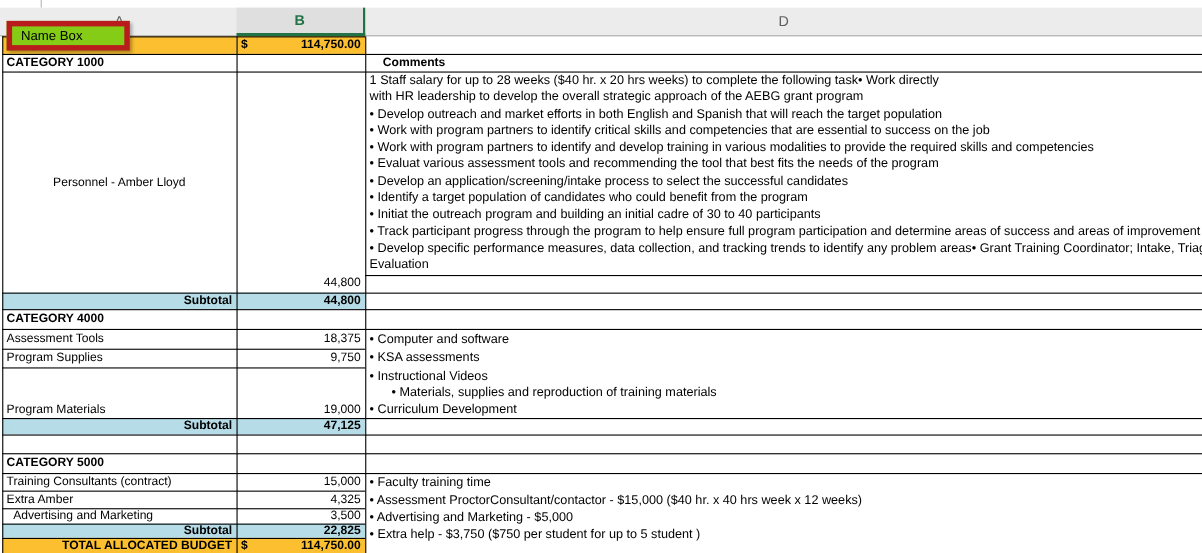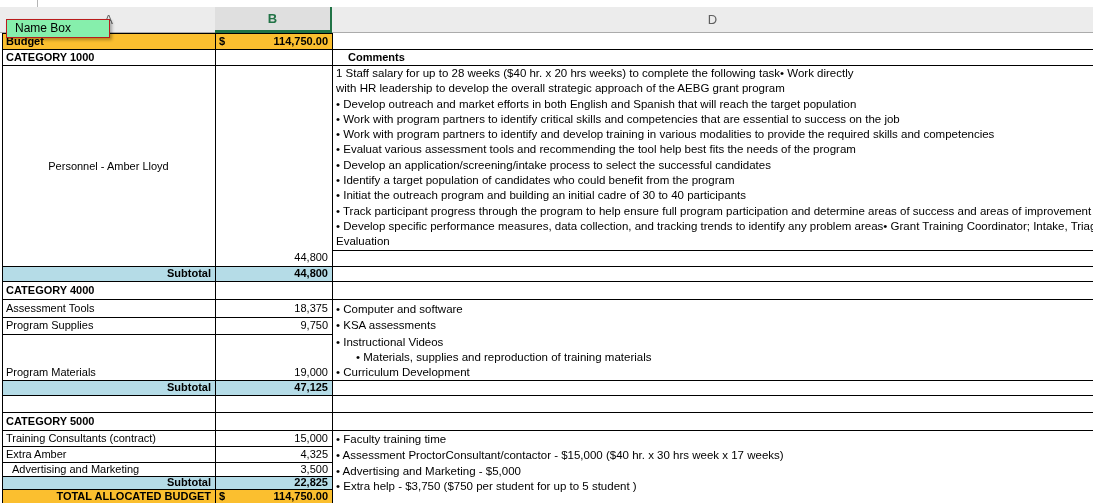--- a/index.html
+++ b/index.html
@@ -13,21 +13,21 @@
   .right{text-align:right;padding-right:4px;}
   .bold{font-weight:bold;}
   .orange{background:#FBBF2F;}
   .blue{background:#B5DCE7;}
   .money{display:flex;justify-content:space-between;align-items:center;padding:0 4px;}
   .comment{font-size:11.5px;}
   .hdr-letter{font-size:13px;color:#5f5f5f;text-align:center;}
   #colhdr-b{color:#217346;font-weight:bold;background:#DFDFDF;
             border-right:2px solid #217346;border-bottom:3px solid #217346;}
   #tooltip{position:absolute;left:6px;top:19px;width:94px;height:17px;z-index:30;
-           background:#86efac;border:1px solid #b91c1c;box-shadow:2px 2px 3px rgba(0,0,0,.3);
+           background:#84cc16;border:5px solid #b91c1c;box-shadow:2px 2px 3px rgba(0,0,0,.3);
            font-size:12px;line-height:16px;padding-left:8px;}
   .bottomalign{display:flex;align-items:flex-end;padding-bottom:2px;}
   .centerboth{display:flex;align-items:center;justify-content:center;}
   #comments-block{position:absolute;left:336px;top:66px;width:753px;
                   font-size:11.5px;line-height:15.3px;white-space:nowrap;}
   .cline{height:15.3px;overflow:visible;}
   .flexline{display:flex;padding-right:6px;}
 </style>
 </head>
 <body>
@@ -97,21 +97,21 @@
 
   <div id="comments-block">
     <div class="cline flexline">
       <span>1 Staff salary for up to 28 weeks  ($40 hr. x 20 hrs weeks) to complete the following task</span>
       <span>• Work directly</span>
     </div>
     <div class="cline">with HR leadership to develop the overall strategic approach of the AEBG grant program</div>
     <div class="cline">• Develop outreach and market efforts in both English and Spanish that will reach the target population</div>
     <div class="cline">• Work with program partners to identify critical skills and competencies that are essential to success on the job</div>
     <div class="cline">• Work with program partners to identify and develop training in various modalities to provide the required skills and competencies</div>
-    <div class="cline">• Evaluat various assessment tools and recommending the tool help best fits the needs of the program</div>
+    <div class="cline">• Evaluat various assessment tools and recommending the tool that best fits the needs of the program</div>
     <div class="cline">• Develop an application/screening/intake process to select the successful candidates</div>
     <div class="cline">• Identify a target population of candidates who could benefit from the program</div>
     <div class="cline">• Initiat the outreach program and building an initial cadre of 30 to 40 participants</div>
     <div class="cline">• Track participant progress through the program to help ensure full program participation and determine areas of success and areas of improvement</div>
     <div class="cline">• Develop specific performance measures, data collection, and tracking trends to identify any problem areas• Grant Training Coordinator; Intake, Triage, Data Capture &amp;</div>
     <div class="cline">Evaluation</div>
   </div>
 
   <div class="cell bold right" style="left:2px;top:266px;width:213px;height:15px;line-height:15px;">Subtotal</div>
   <div class="cell bold right" style="left:215px;top:266px;width:117px;height:15px;line-height:15px;">44,800</div>
@@ -137,21 +137,21 @@
   <div class="cell bold right" style="left:215px;top:380px;width:117px;height:15px;line-height:15px;">47,125</div>
 
   <div class="cell bold pl" style="left:2px;top:412px;width:213px;height:18px;line-height:18px;">CATEGORY 5000</div>
 
   <div class="cell pl" style="left:2px;top:430px;width:213px;height:16px;line-height:16px;">Training Consultants (contract)</div>
   <div class="cell right" style="left:215px;top:430px;width:117px;height:16px;line-height:16px;">15,000</div>
   <div class="cell comment" style="left:336px;top:432px;width:750px;height:15px;line-height:15px;">• Faculty training time</div>
 
   <div class="cell pl" style="left:2px;top:446px;width:213px;height:16px;line-height:16px;">Extra Amber</div>
   <div class="cell right" style="left:215px;top:446px;width:117px;height:16px;line-height:16px;">4,325</div>
-  <div class="cell comment" style="left:336px;top:448px;width:750px;height:15px;line-height:15px;">• Assessment ProctorConsultant/contactor - $15,000 ($40 hr. x 30 hrs week x 17 weeks)</div>
+  <div class="cell comment" style="left:336px;top:448px;width:750px;height:15px;line-height:15px;">• Assessment ProctorConsultant/contactor - $15,000 ($40 hr. x 40 hrs week x 12 weeks)</div>
 
   <div class="cell" style="left:2px;top:462px;width:213px;height:14px;line-height:14px;padding-left:10px;">Advertising and Marketing</div>
   <div class="cell right" style="left:215px;top:462px;width:117px;height:14px;line-height:14px;">3,500</div>
   <div class="cell comment" style="left:336px;top:464px;width:750px;height:15px;line-height:15px;">• Advertising and Marketing - $5,000</div>
 
   <div class="cell bold right" style="left:2px;top:476px;width:213px;height:13px;line-height:13px;">Subtotal</div>
   <div class="cell bold right" style="left:215px;top:476px;width:117px;height:13px;line-height:13px;">22,825</div>
   <div class="cell comment" style="left:336px;top:479px;width:750px;height:15px;line-height:15px;">• Extra help - $3,750 ($750 per student for up to 5 student )</div>
 
   <div class="cell bold right" style="left:2px;top:489px;width:213px;height:14px;line-height:14px;">TOTAL ALLOCATED BUDGET</div>

